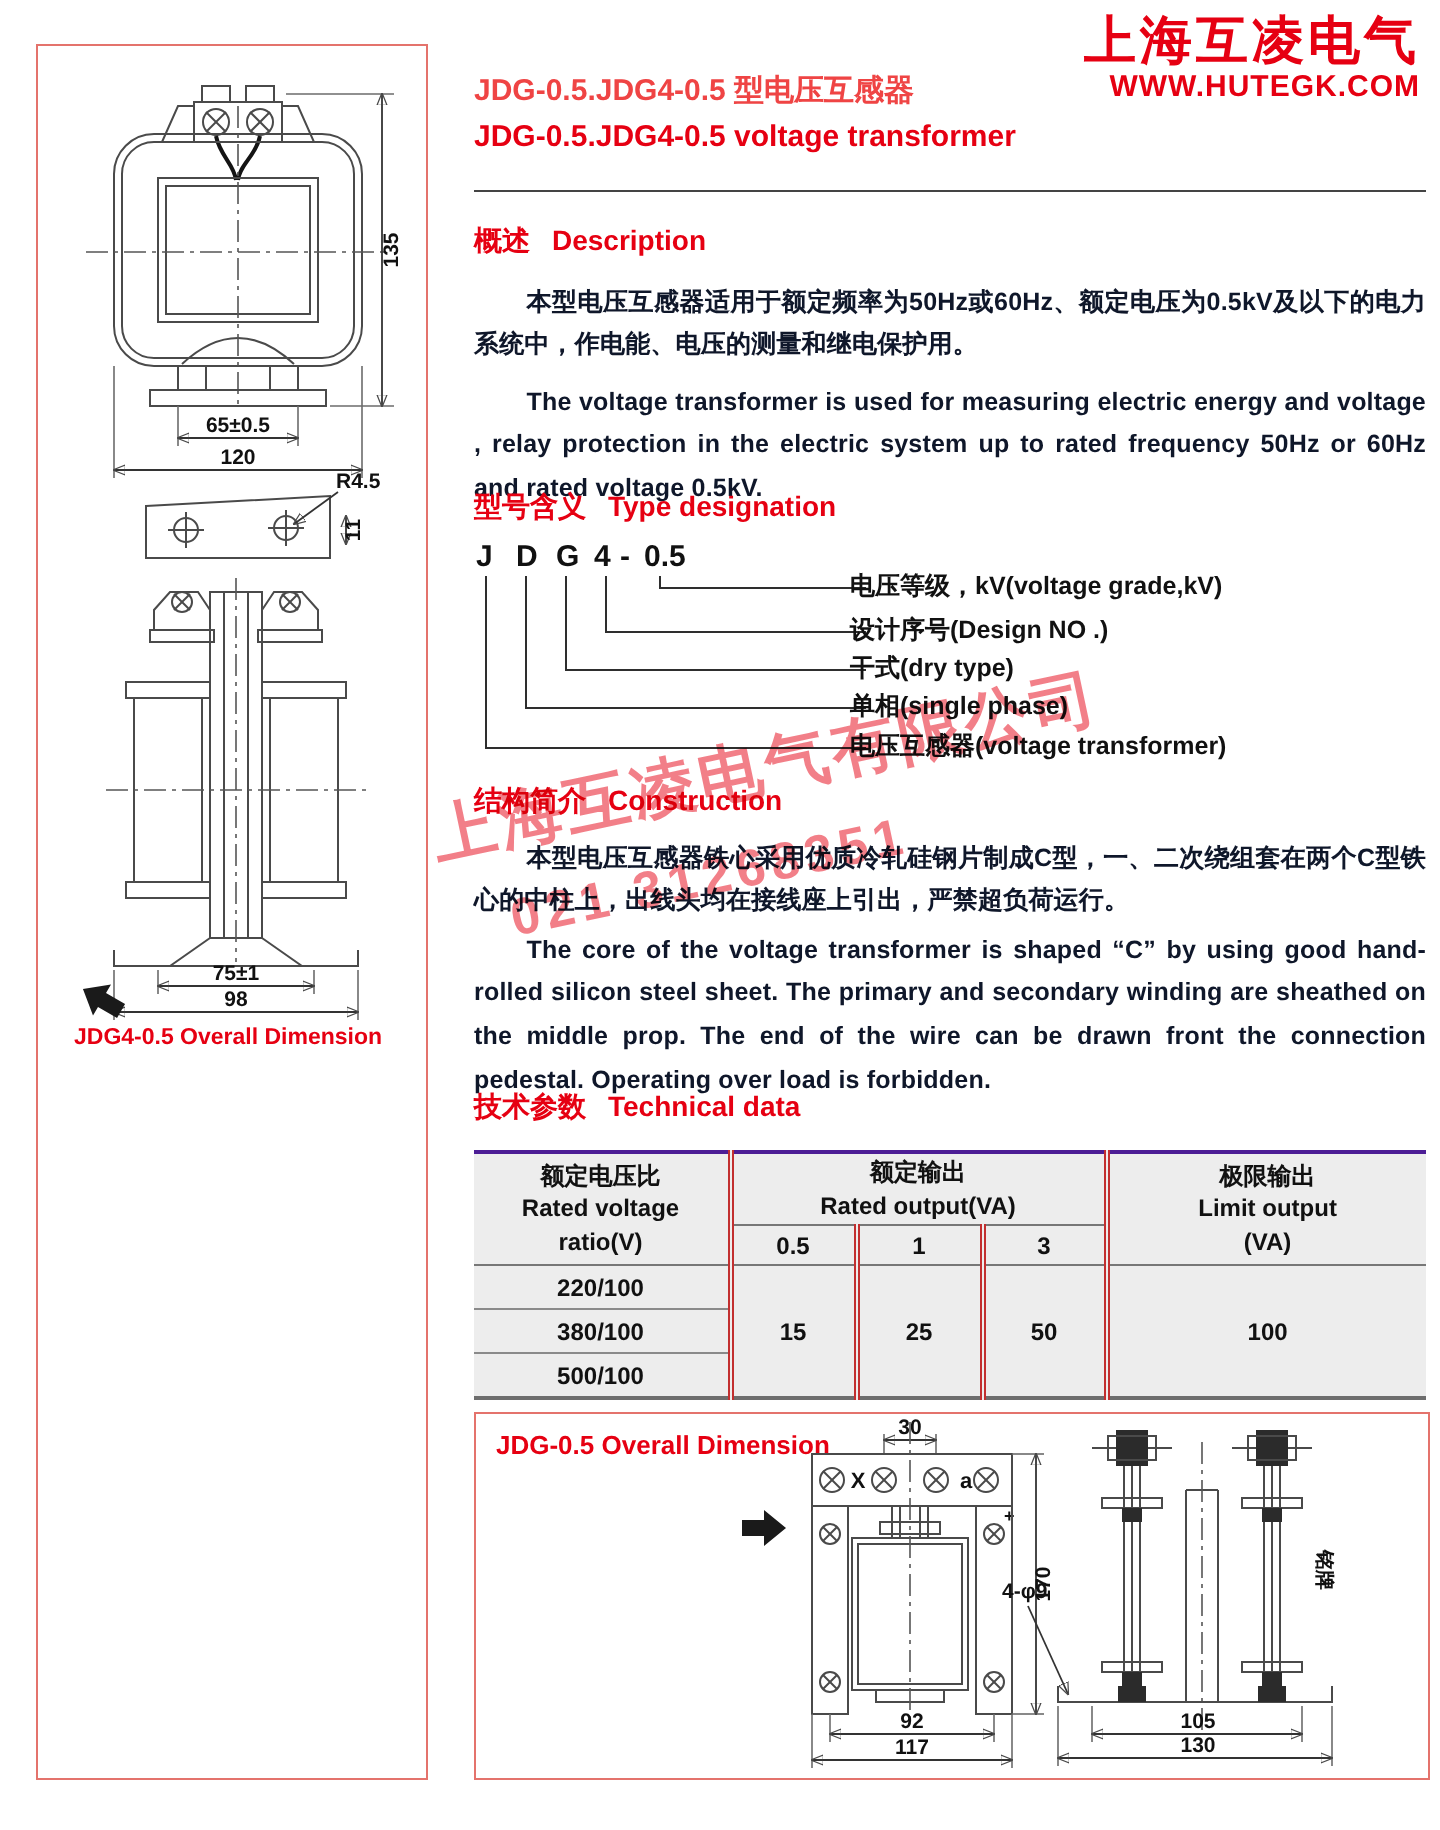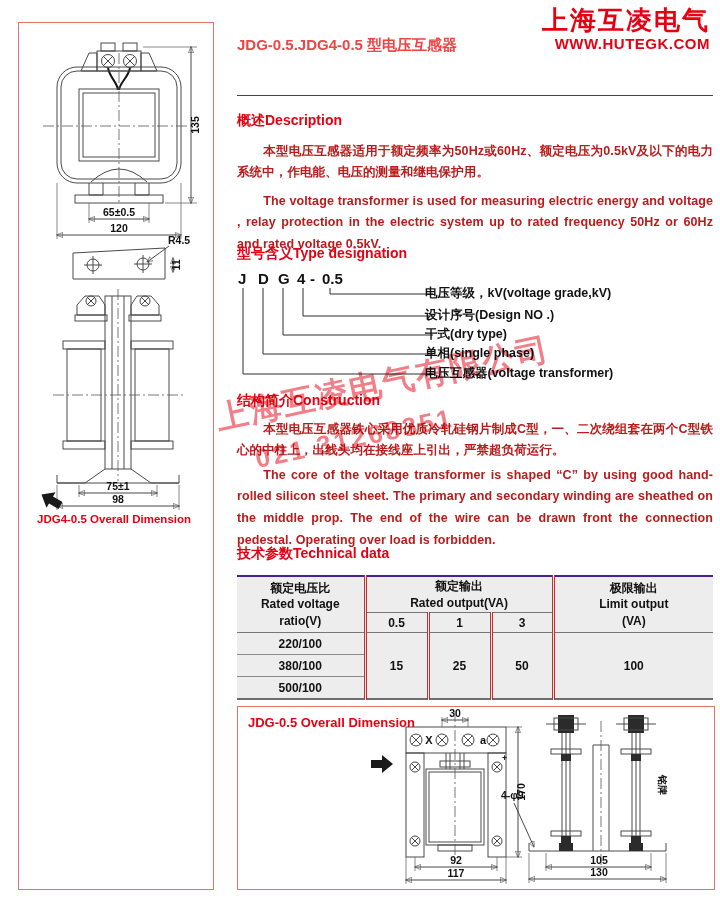--- a/index.html
+++ b/index.html
@@ -8,22 +8,22 @@
   
   .logo{position:absolute;right:10px;top:6px;text-align:right;}
   .logo .company{font-size:26px;font-weight:bold;color:#e60012;letter-spacing:2px;line-height:1.1;}
   .logo .website{font-size:15px;font-weight:bold;color:#e60012;letter-spacing:0.5px;}
   .title-zh{position:absolute;left:237px;top:36px;font-size:15px;font-weight:bold;color:#ef4444;}
   .title-en{position:absolute;left:237px;top:60px;font-size:15px;font-weight:bold;color:#e60012;}
   .title-rule{position:absolute;left:237px;top:95px;width:476px;border-top:1px solid #444;}
   
   .rcol{position:absolute;left:237px;top:0;width:476px;height:915px;}
   .sec-h{position:absolute;left:0;font-size:14px;font-weight:bold;color:#e60012;white-space:nowrap;}
-  .sec-h .en{margin-left:0;}
-  .para{position:absolute;left:0;width:476px;font-size:12.5px;font-weight:bold;color:#b91c1c;
+  .sec-h .en{margin-left:11px;}
+  .para{position:absolute;left:0;width:476px;font-size:12.5px;font-weight:bold;color:#0f172a;
         text-align:justify;text-indent:2.1em;line-height:1.75;letter-spacing:0.1px;}
   
   .tdg{position:absolute;left:0;top:270px;width:476px;height:118px;}
   .tdg .code{position:absolute;top:0;font-size:15px;font-weight:bold;color:#111;}
   .tdg .lbl{position:absolute;left:188px;font-size:12.5px;font-weight:bold;color:#111;white-space:nowrap;}
   
   .tblwrap{position:absolute;left:0;top:575px;width:476px;}
   table.tech{border-collapse:collapse;width:476px;background:#ededed;table-layout:fixed;
              border-top:2px solid #4c1d95;border-bottom:2px solid #6e6e6e;}
   table.tech td{font-size:12px;font-weight:bold;color:#111;text-align:center;vertical-align:middle;padding:1px 0;}
@@ -58,20 +58,21 @@
 </head>
 <body>
 
 <div class="page">
 
   <div class="logo">
     <div class="company">上海互凌电气</div>
     <div class="website">WWW.HUTEGK.COM</div>
   </div>
   <div class="title-zh">JDG-0.5.JDG4-0.5 型电压互感器</div>
+  <div class="title-en">JDG-0.5.JDG4-0.5 voltage transformer</div>
   <div class="title-rule"></div>
 
   <div class="leftbox">
 
     <svg class="dwg" style="position:absolute;left:8px;top:14px;" width="180" height="250" viewBox="0 0 180 250">
       <defs>
         <marker id="aA" viewBox="0 0 10 10" refX="9" refY="5" markerWidth="7" markerHeight="7" orient="auto-start-reverse">
           <path d="M0,1 L10,5 L0,9 z" fill="#333" stroke="none"></path>
         </marker>
       </defs>

